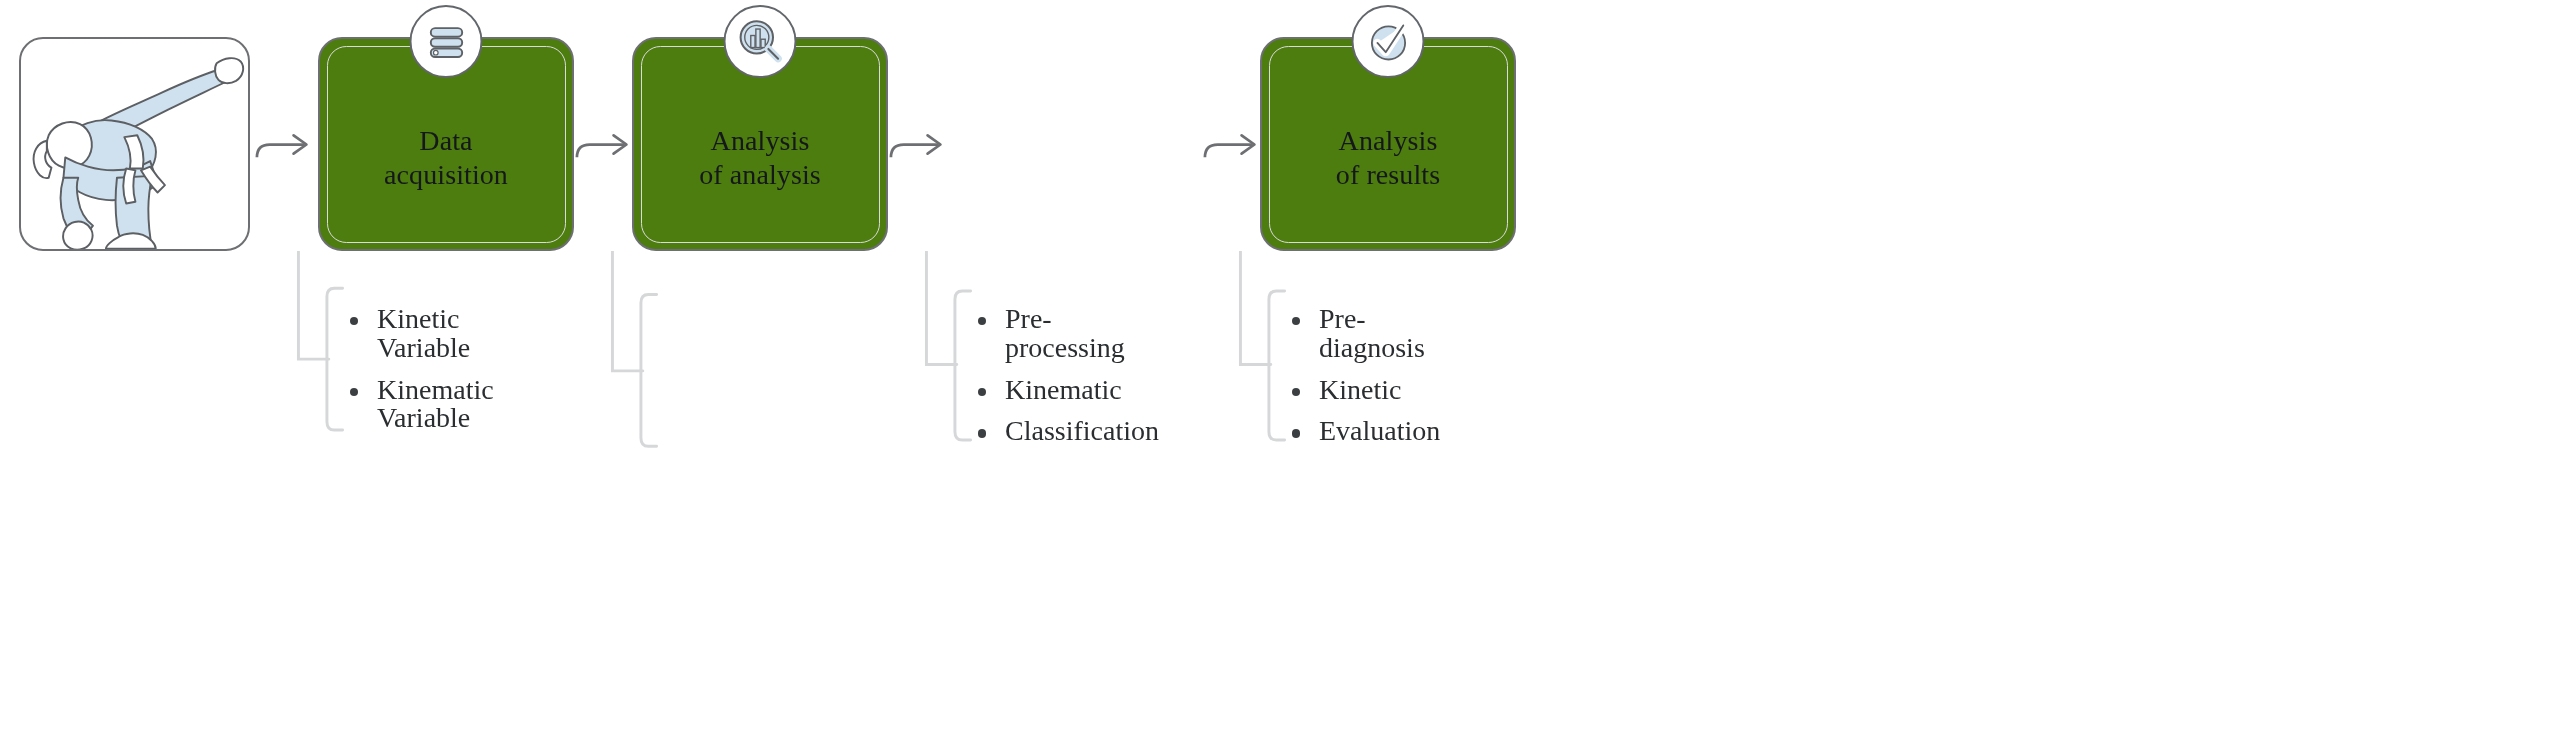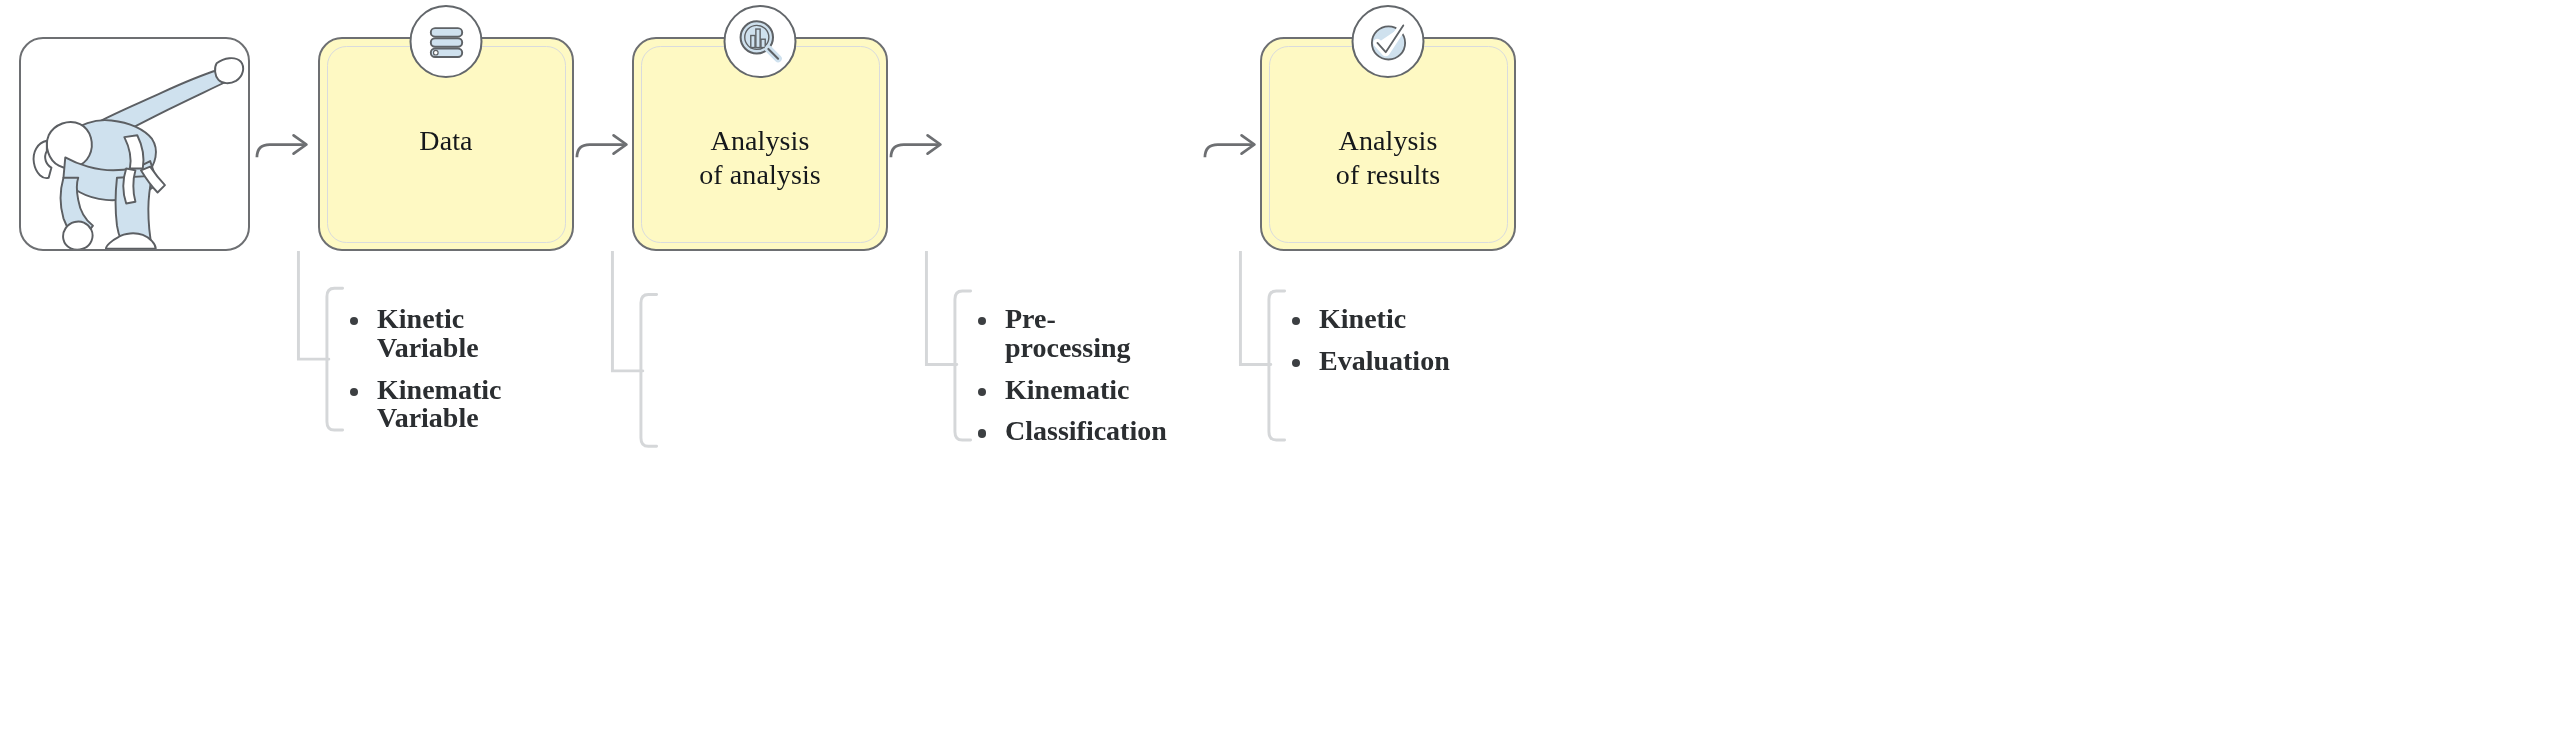--- a/index.html
+++ b/index.html
@@ -38,21 +38,21 @@
 
   
   .stage-box {
     position: absolute;
     top: 37px;
     width: 256px;
     height: 214px;
     box-sizing: border-box;
     border: 2.3px solid #6d6f72;
     border-radius: 24px;
-    background: #fef9c3;
+    background: #4d7c0f;
   }
   .stage-box .inner-outline {
     position: absolute;
     left: 6.5px;
     top: 6.5px;
     right: 6.5px;
     bottom: 6.5px;
     border: 1.5px solid #d9dbdd;
     border-radius: 19.4px;
     box-sizing: border-box;
@@ -113,21 +113,20 @@
     list-style: none;
   }
   .bullet-list li {
     position: relative;
     padding-left: 31px;
     font-size: 28px;
     line-height: 1.03;
     color: #2b2e31;
     margin-bottom: 13px;
     white-space: pre-line;
-    font-weight: bold;
   }
   .bullet-list li::before {
     content: "";
     position: absolute;
     left: 3.7px;
     top: 12px;
     width: 8.3px;
     height: 8.3px;
     border-radius: 50%;
     background: #3c3f42;
@@ -181,20 +180,21 @@
     <div class="icon-badge">
       <svg width="48" height="48" viewBox="0 0 52 52">
         <rect x="9" y="11" width="34" height="9.2" rx="4.6" fill="#cfe1ee" stroke="#5e6266" stroke-width="2.1"></rect>
         <rect x="9" y="22" width="34" height="9.2" rx="4.6" fill="#cfe1ee" stroke="#5e6266" stroke-width="2.1"></rect>
         <rect x="9" y="33" width="34" height="9.2" rx="4.6" fill="#cfe1ee" stroke="#5e6266" stroke-width="2.1"></rect>
         <circle cx="14.4" cy="37.6" r="2.5" fill="#ffffff" stroke="#5e6266" stroke-width="1.3"></circle>
       </svg>
     </div>
     <div class="stage-label">
       <span class="l1">Data</span>
+      <span class="l2">acquisition</span>
     </div>
   </div>
 
   <div class="arrow" style="left:575px;">
     <svg width="57" height="33" viewBox="0 0 62 36">
       <path d="M2 32 Q2 18 16 18 L54 18" fill="none" stroke="#6d6f72" stroke-width="3"></path>
       <path d="M42 8 L56 18 L42 28" fill="none" stroke="#6d6f72" stroke-width="3" stroke-linecap="round" stroke-linejoin="round"></path>
     </svg>
   </div>
 
@@ -287,19 +287,20 @@
   </div>
 
   <div class="detail-group" style="left:1234px;">
     <div class="connector">
       <svg width="57" height="194" viewBox="0 0 62 210">
         <path d="M7 0 L7 123 L40 123" fill="none" stroke="#d5d7d9" stroke-width="3.2" stroke-linecap="round"></path>
         <path d="M55 43 L46 43 Q38 43 38 52 L38 196 Q38 205 46 205 L55 205" fill="none" stroke="#d5d7d9" stroke-width="3.2" stroke-linecap="round" stroke-linejoin="round"></path>
       </svg>
     </div>
     <ul class="bullet-list">
+      <li>Pre-diagnosis</li>
       <li>Kinetic</li>
       <li>Evaluation</li>
     </ul>
   </div>
 
 </div>
 
 
 </body></html>

